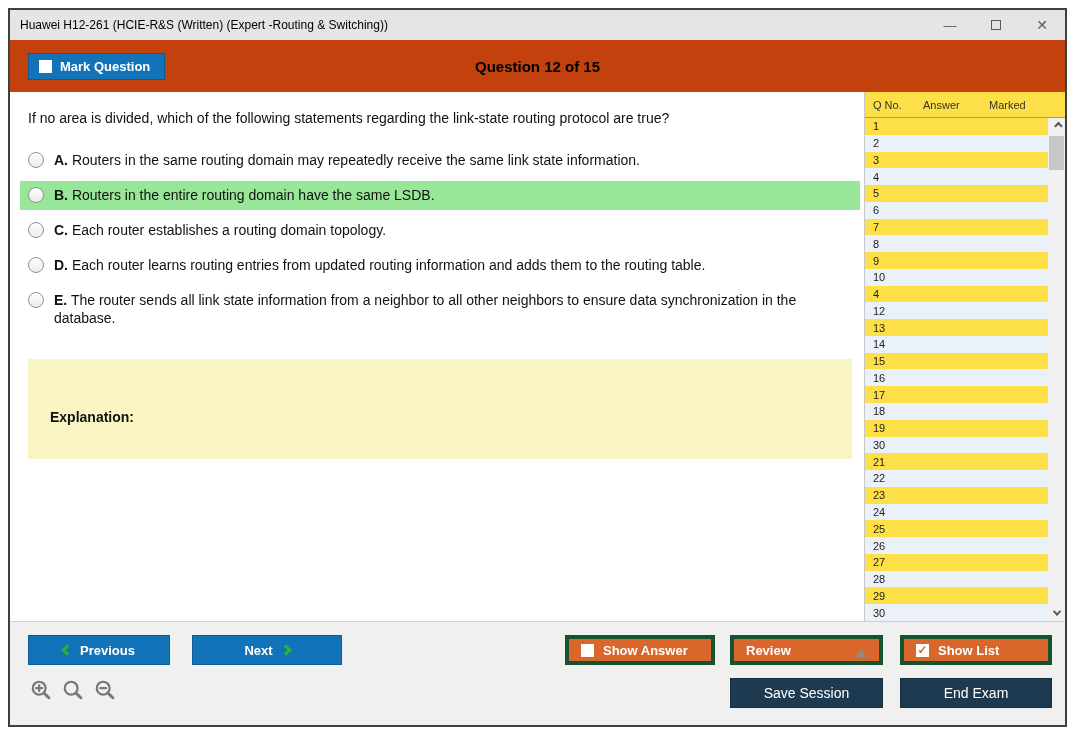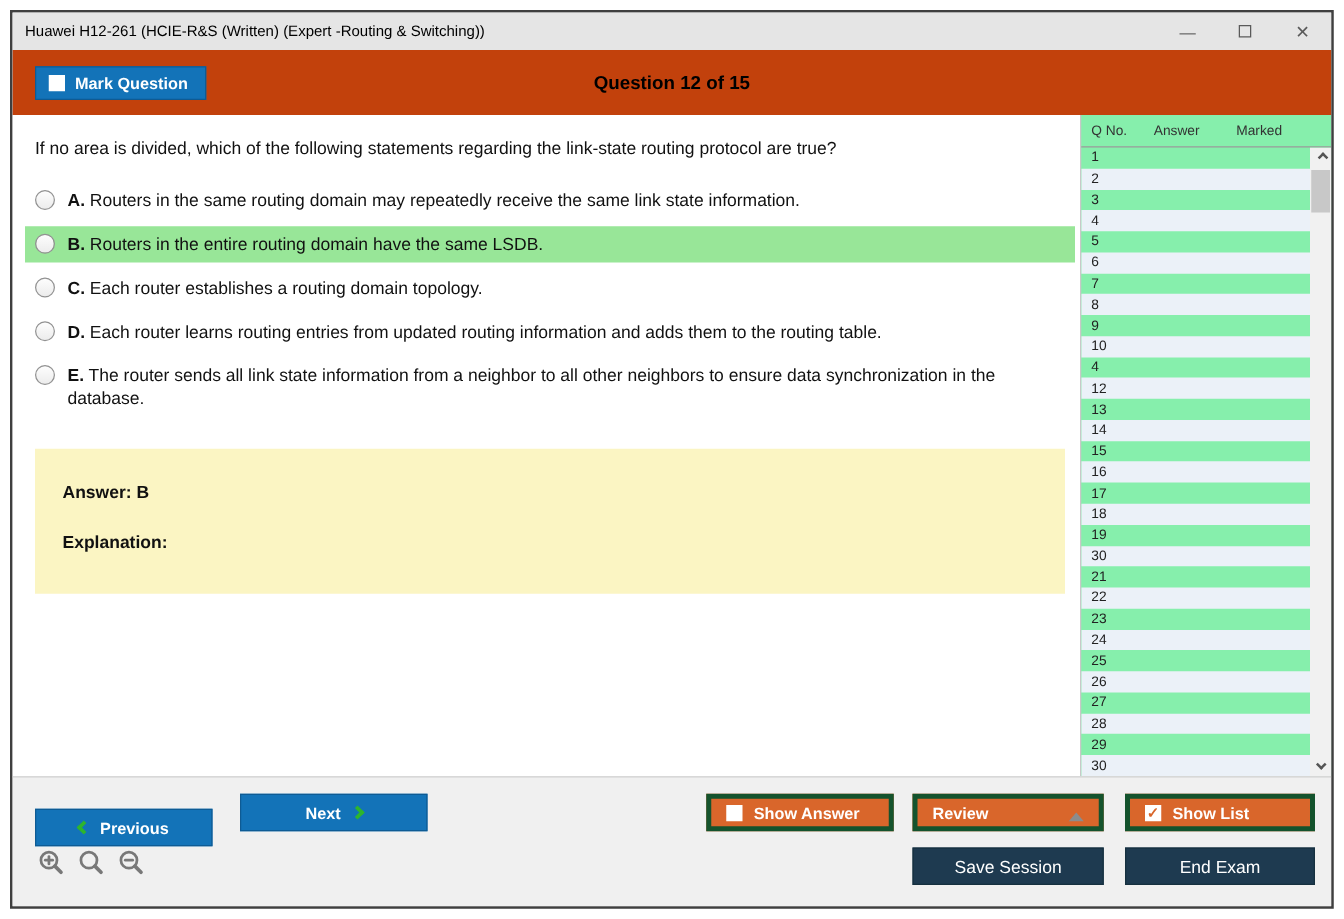--- a/index.html
+++ b/index.html
@@ -45,21 +45,21 @@
   .radio { width:16px; height:16px; border-radius:50%; border:1px solid #929292;
            background:linear-gradient(#fdfdfd,#ececec); flex-shrink:0; margin-top:1px; cursor:pointer; }
   .opt-text { font-size:14px; color:#111; line-height:1.35; }
   .opt-letter { font-weight:bold; }
 
   .answer-box { background:#fbf5c3; margin:26px 8px 0 8px; width:824px; padding:26px 22px 34px 22px; }
   .answer-line { font-size:14px; font-weight:bold; color:#111; }
   .explanation-line { font-size:14px; font-weight:bold; color:#111; margin-top:24px; }
 
   
-  .sidebar { width:201px; flex-shrink:0; border-left:1px solid #c8c8c8; display:flex; flex-direction:column; background:#86efac; }
+  .sidebar { width:201px; flex-shrink:0; border-left:1px solid #c8c8c8; display:flex; flex-direction:column; background:#fde047; }
   .sb-header { height:26px; display:flex; align-items:center; font-size:11px; color:#333;
                border-bottom:1px solid #9a9a9a; flex-shrink:0; }
   .sb-h-q { width:58px; padding-left:8px; }
   .sb-h-a { width:66px; }
   .sb-h-m { flex:1; }
   .sb-list { flex:1; position:relative; display:flex; flex-direction:column; overflow:hidden; padding-right:17px; }
   .sb-row { flex:1; display:flex; align-items:center; font-size:11px; color:#222; cursor:pointer; }
   .sb-row:nth-child(even) { background:#ebf1f8; }
   .sb-cell-q { width:58px; padding-left:8px; }
   .sb-cell-a { width:66px; }
@@ -75,21 +75,21 @@
   .sb-thumb { position:absolute; left:1px; top:18px; width:15px; height:34px; background:#c8c8c8; cursor:pointer; }
 
   
   .footer { height:104px; background:#f0f0f0; border-top:1px solid #cfcfcf; position:relative; flex-shrink:0; }
   .fbtn { position:absolute; height:30px; display:flex; align-items:center; justify-content:center;
           color:#fff; font-size:13px; font-weight:bold; cursor:pointer; gap:9px; }
   .blue { background:#1373b8; border:1px solid #0e5b94; }
   .orange { background:#d9662b; border:4px solid #14532d; }
   .navy { background:#1e3a50; border:1px solid #16303f; font-weight:normal; font-size:14px; }
 
-  .btn-previous { left:18px;  top:25px; width:142px; }
+  .btn-previous { left:18px;  top:13px; width:142px; }
   .btn-next     { left:182px; top:13px; width:150px; }
   .btn-show-answer { left:555px; top:13px; width:150px; justify-content:flex-start; padding-left:12px; }
   .btn-review   { left:720px; top:13px; width:153px; justify-content:flex-start; padding-left:12px; }
   .btn-show-list{ left:890px; top:13px; width:152px; justify-content:flex-start; padding-left:12px; }
   .btn-save     { left:720px; top:56px; width:153px; }
   .btn-end      { left:890px; top:56px; width:152px;align-items:center; }
 
   .chev { width:8px; height:8px; border-left:3px solid #2db52d; border-bottom:3px solid #2db52d; display:inline-block; }
   .chev.left  { transform:rotate(45deg); }
   .chev.right { transform:rotate(225deg); }
@@ -158,21 +158,20 @@
           </li>
 
           <li class="option">
             <span class="radio"></span>
             <span class="opt-text"><b class="opt-letter">E.</b> <span>The router sends all link state information from a neighbor to all other neighbors to ensure data synchronization in the database.</span></span>
           </li>
 
       </ul>
 
       <div class="answer-box">
-        <div class="answer-line">Answer: B</div>
         <div class="explanation-line">Explanation:</div>
       </div>
     </div>
 
     <div class="sidebar">
       <div class="sb-header">
         <div class="sb-h-q">Q No.</div>
         <div class="sb-h-a">Answer</div>
         <div class="sb-h-m">Marked</div>
       </div>

